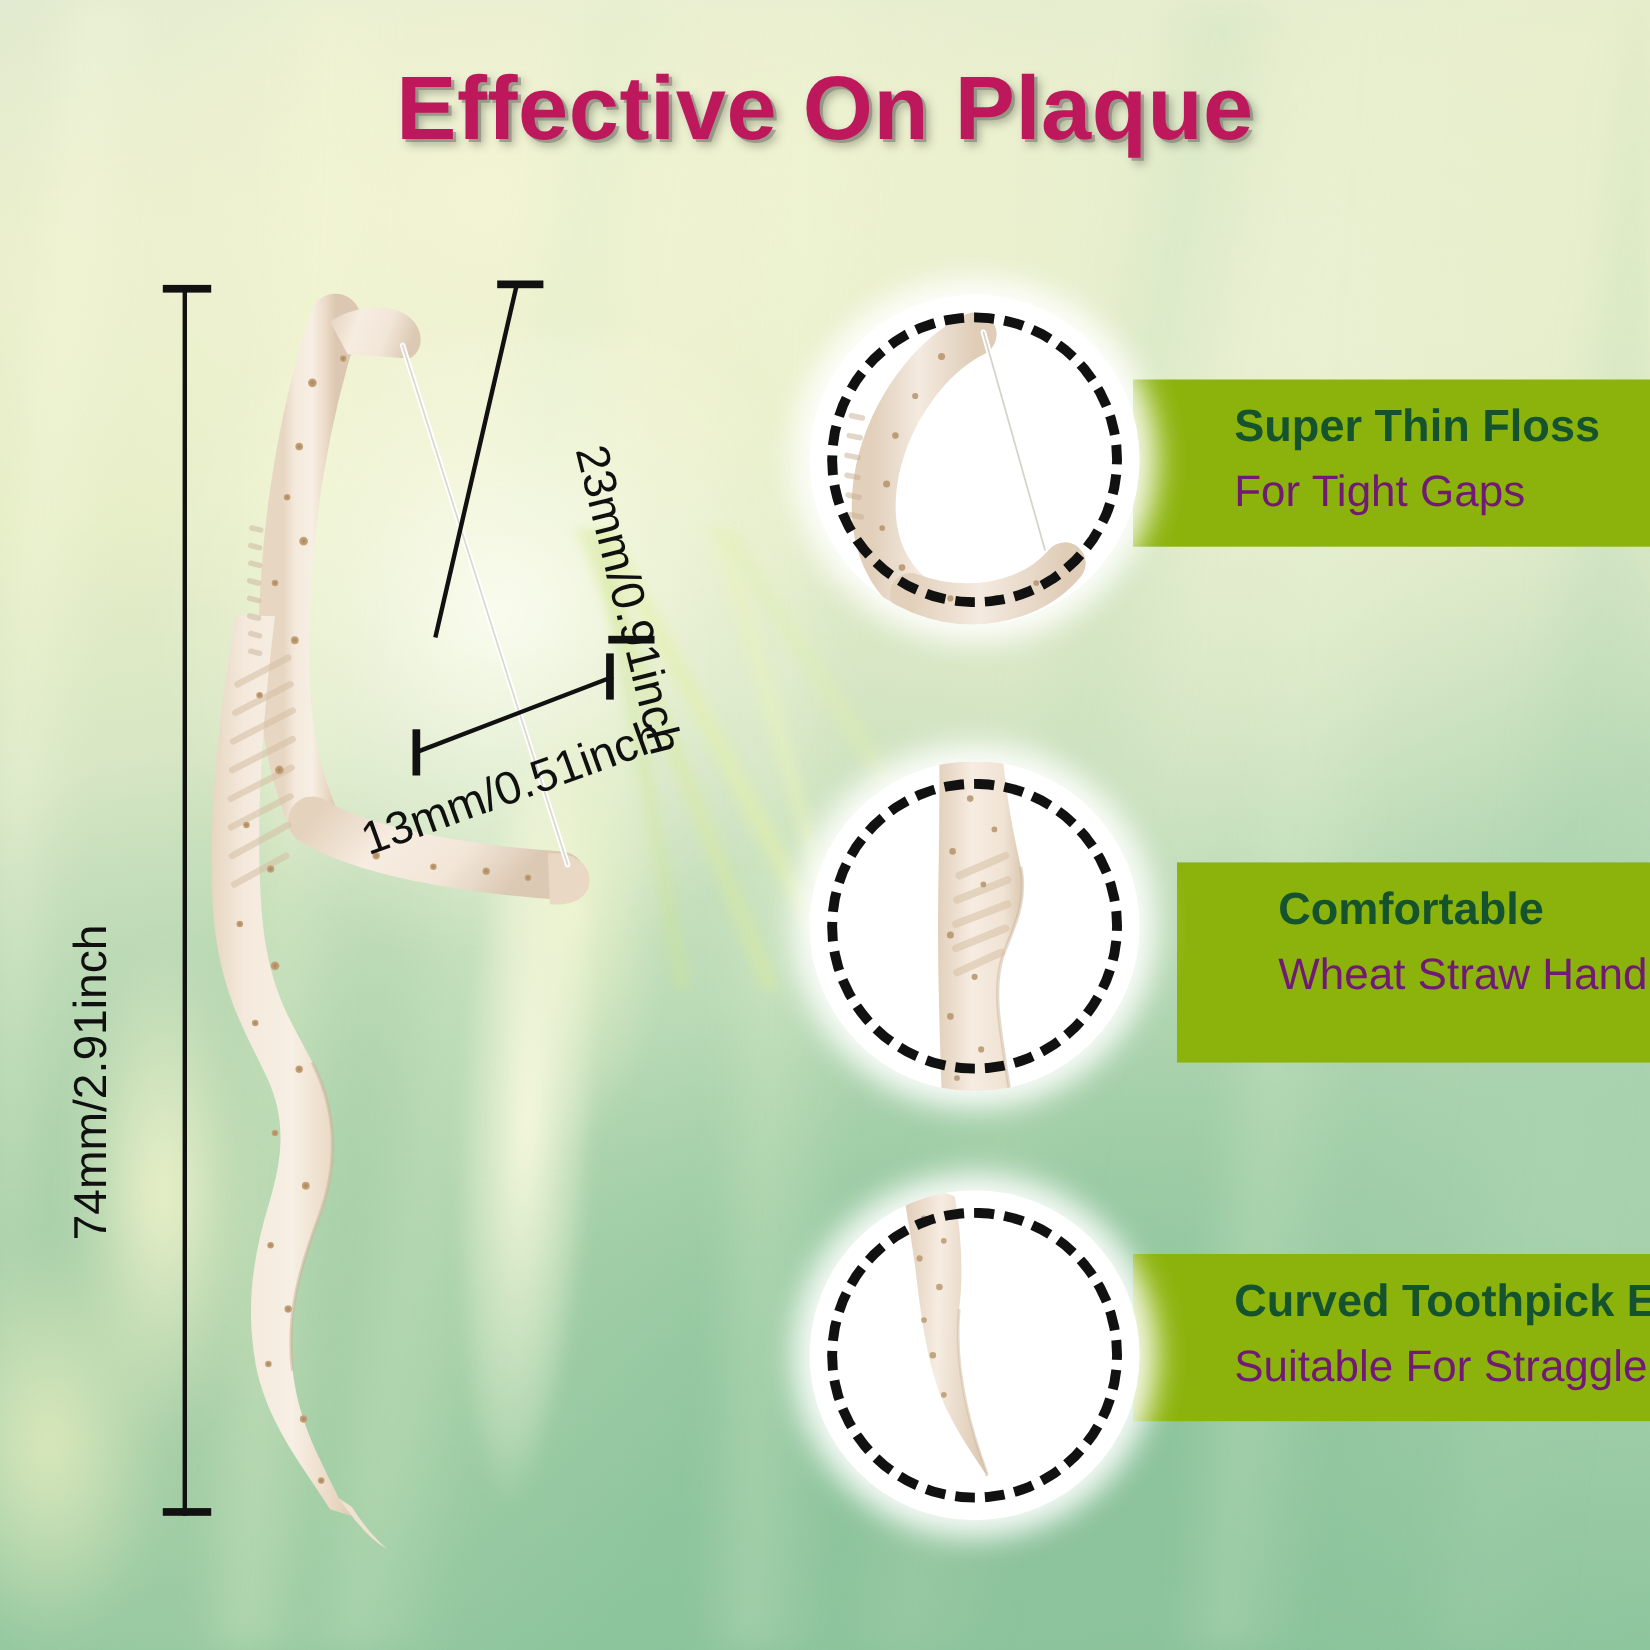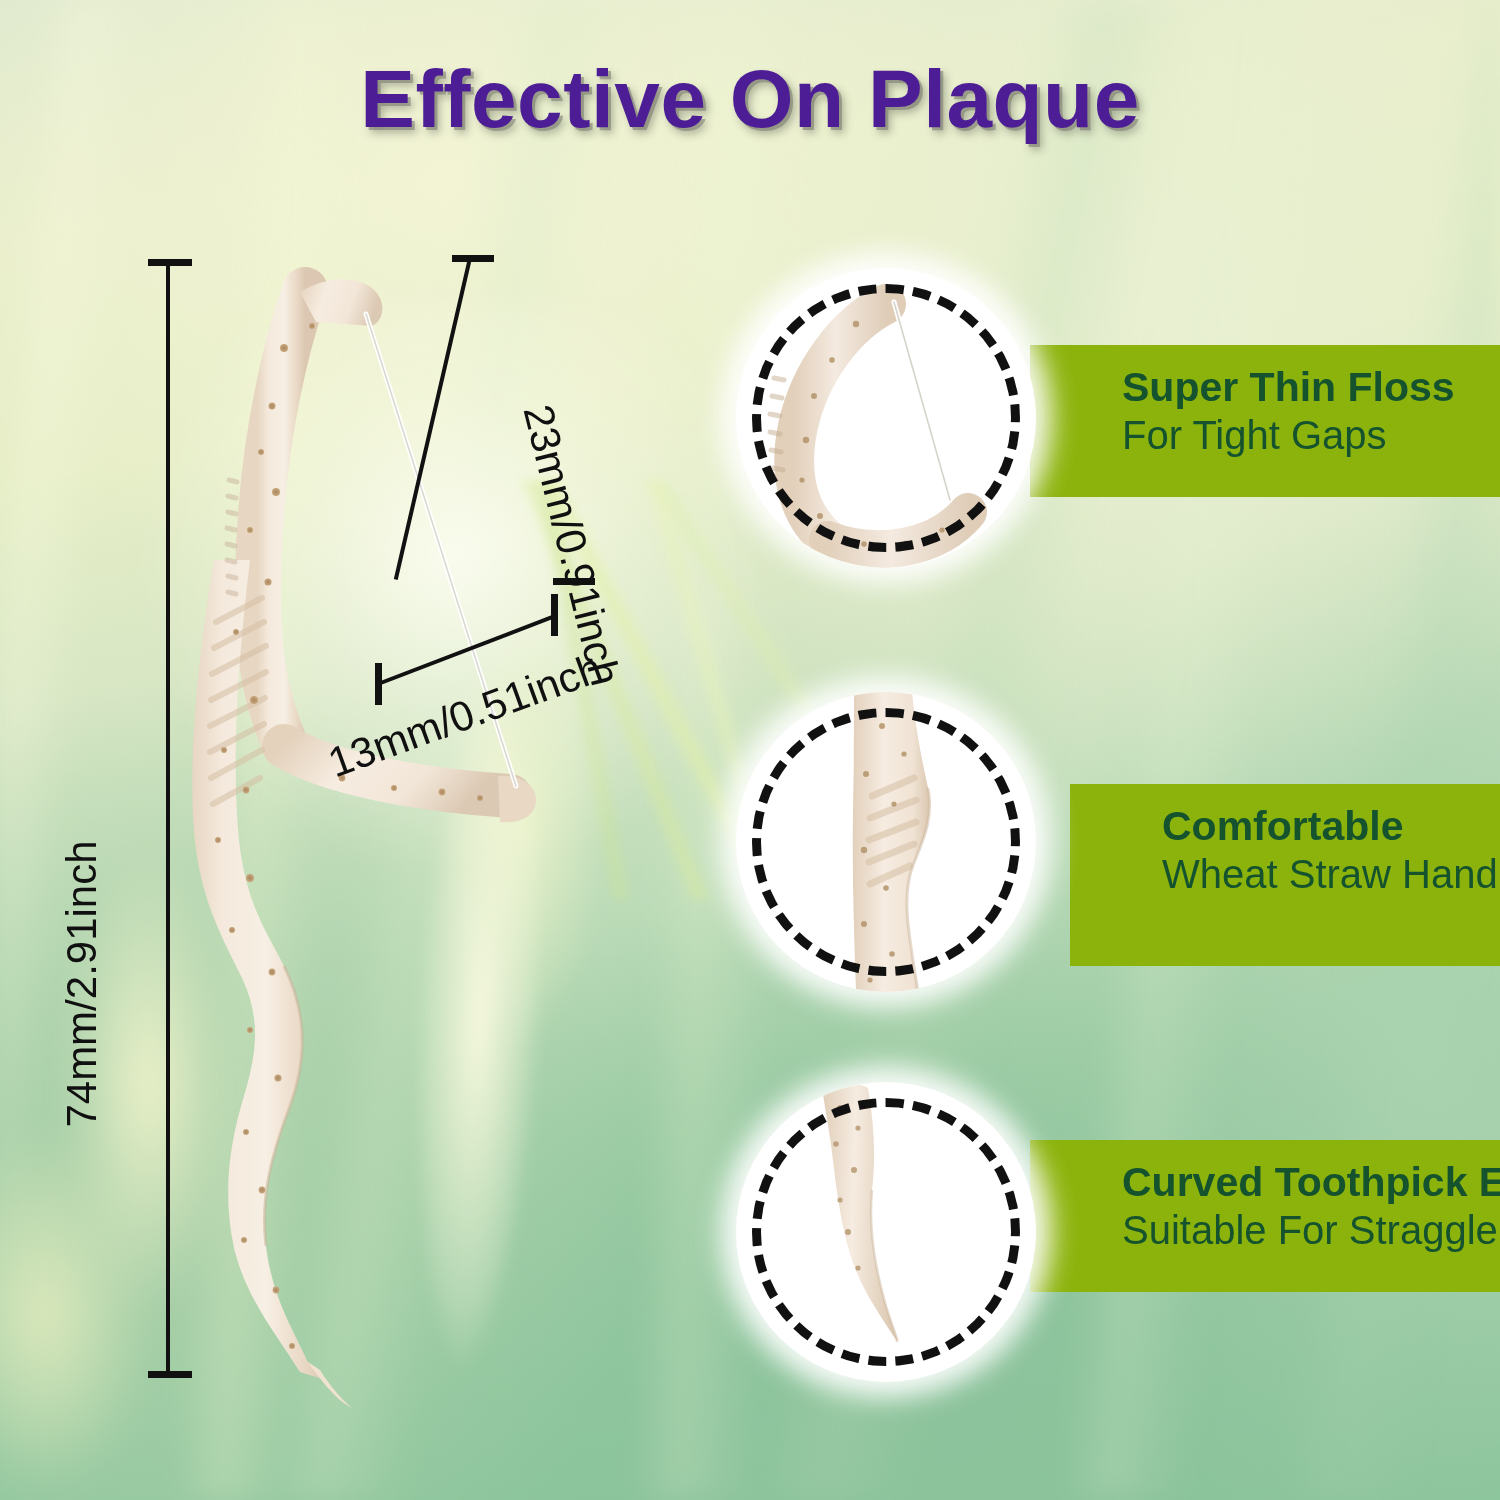--- a/index.html
+++ b/index.html
@@ -92,21 +92,21 @@
     filter: blur(12px);
   }
 
   
   .title {
     position: absolute;
     left: 0; right: 0; top: 52px;
     text-align: center;
     font-size: 82px;
     font-weight: bold;
-    color: #4c1d95;
+    color: #be185d;
     letter-spacing: .5px;
     text-shadow:
        3px 3px 0 rgba(120,120,110,.55),
        5px 6px 9px rgba(90,95,80,.45);
     white-space: nowrap;
   }
 
   
   .product { position: absolute; left: 180px; top: 230px; width: 420px; height: 1180px; }
 
@@ -175,23 +175,24 @@
   .banner-title {
     font-size: 41px;
     font-weight: bold;
     color: #14532d;
     line-height: 1.18;
     white-space: nowrap;
   }
   .banner-sub {
     font-size: 40px;
     font-weight: normal;
-    color: #14532d;
+    color: #701a75;
     line-height: 1.2;
     white-space: nowrap;
+    margin-top: 12px;
   }
   .banner-1 { top: 345px;  width: 470px; height: 152px; }
   .banner-2 { top: 784px;  width: 430px; height: 182px; }
   .banner-3 { top: 1140px; width: 470px; height: 152px; }
 
   
   .zoom-circle {
     position: absolute;
     border-radius: 50%;
     background: #ffffff;

